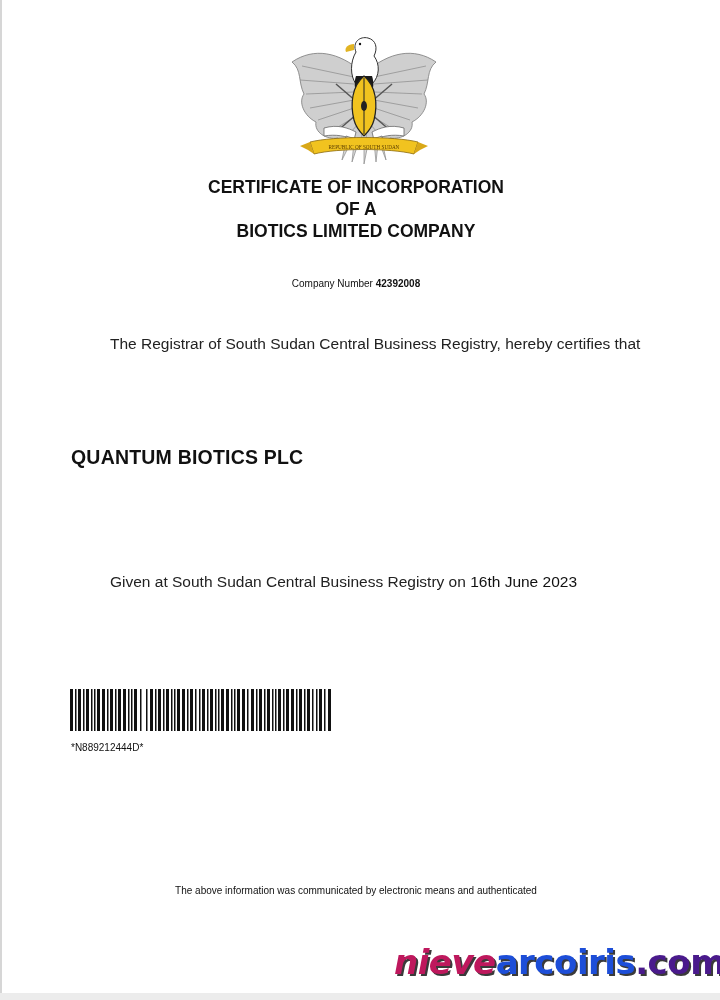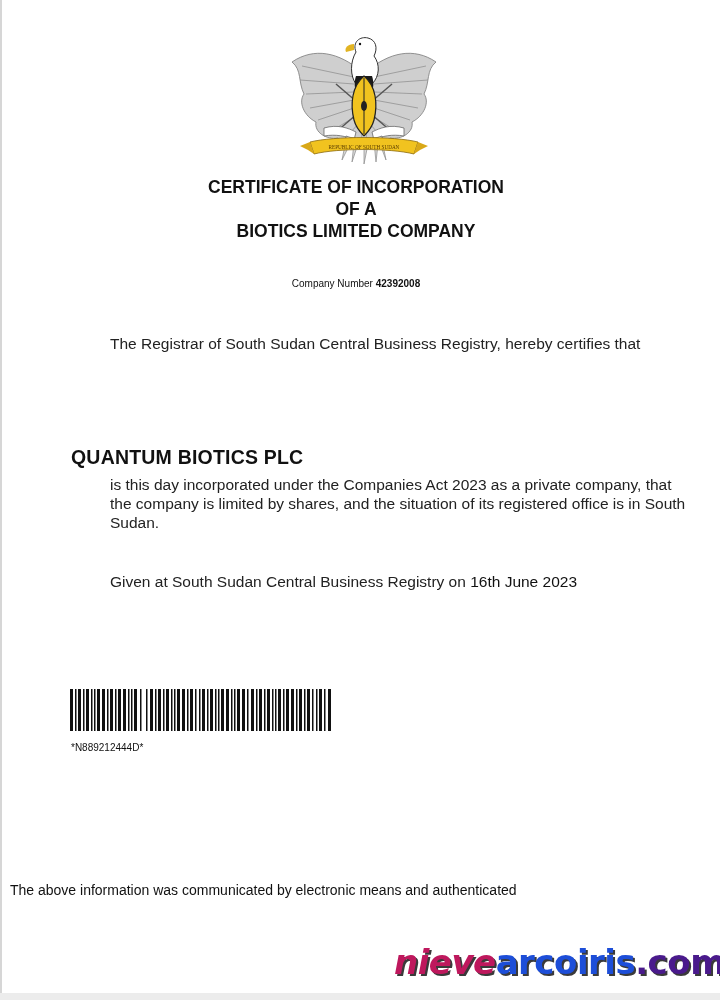--- a/index.html
+++ b/index.html
@@ -48,21 +48,21 @@
     .barcode {
       position: absolute; left: 68px; top: 689px; width: 263px; height: 42px;
     }
     .barcode-text {
       position: absolute; left: 69px; top: 742px;
       font-size: 10px; color: #111;
     }
 
     .footer-note {
       position: absolute; left: 0; top: 884px; width: 700px;
-      font-size: 14px; line-height: 13px; color: #111; padding-left: 8px;
+      text-align: center; font-size: 10px; line-height: 13px; color: #111; padding-left: 8px;
     }
 
     .watermark {
       position: absolute; left: 392px; top: 942px;
       font-family: "DejaVu Sans", sans-serif; font-weight: bold; font-size: 34px;
       letter-spacing: -0.5px; line-height: 40px;
       text-shadow: 2px 2px 0 #3a3a3a;
     }
     .wm-1 { color: #be185d; font-style: italic; }
     .wm-2 { color: #1d4ed8; }
@@ -122,21 +122,20 @@
 
   <div class="company-number">
     <span>Company Number</span>
     <b>42392008</b>
   </div>
 
   <div class="para p1">The Registrar of South Sudan Central Business Registry, hereby certifies that</div>
 
   <div class="company-name">QUANTUM BIOTICS PLC</div>
 
-  <div class="para p2">is this day incorporated under the Companies Act 2023 as a private company, that the company is limited by shares, and the situation of its registered office is in South Sudan.</div>
 
   <div class="para p3">
     <span>Given at South Sudan Central Business Registry on</span>
     <b>16th June 2023</b>
   </div>
 
   <svg class="barcode" viewBox="0 0 263 42" preserveAspectRatio="none">
     <g fill="#111">
       <rect x="0" y="0" width="3" height="42"></rect>
         <rect x="5" y="0" width="1.5" height="42"></rect>

